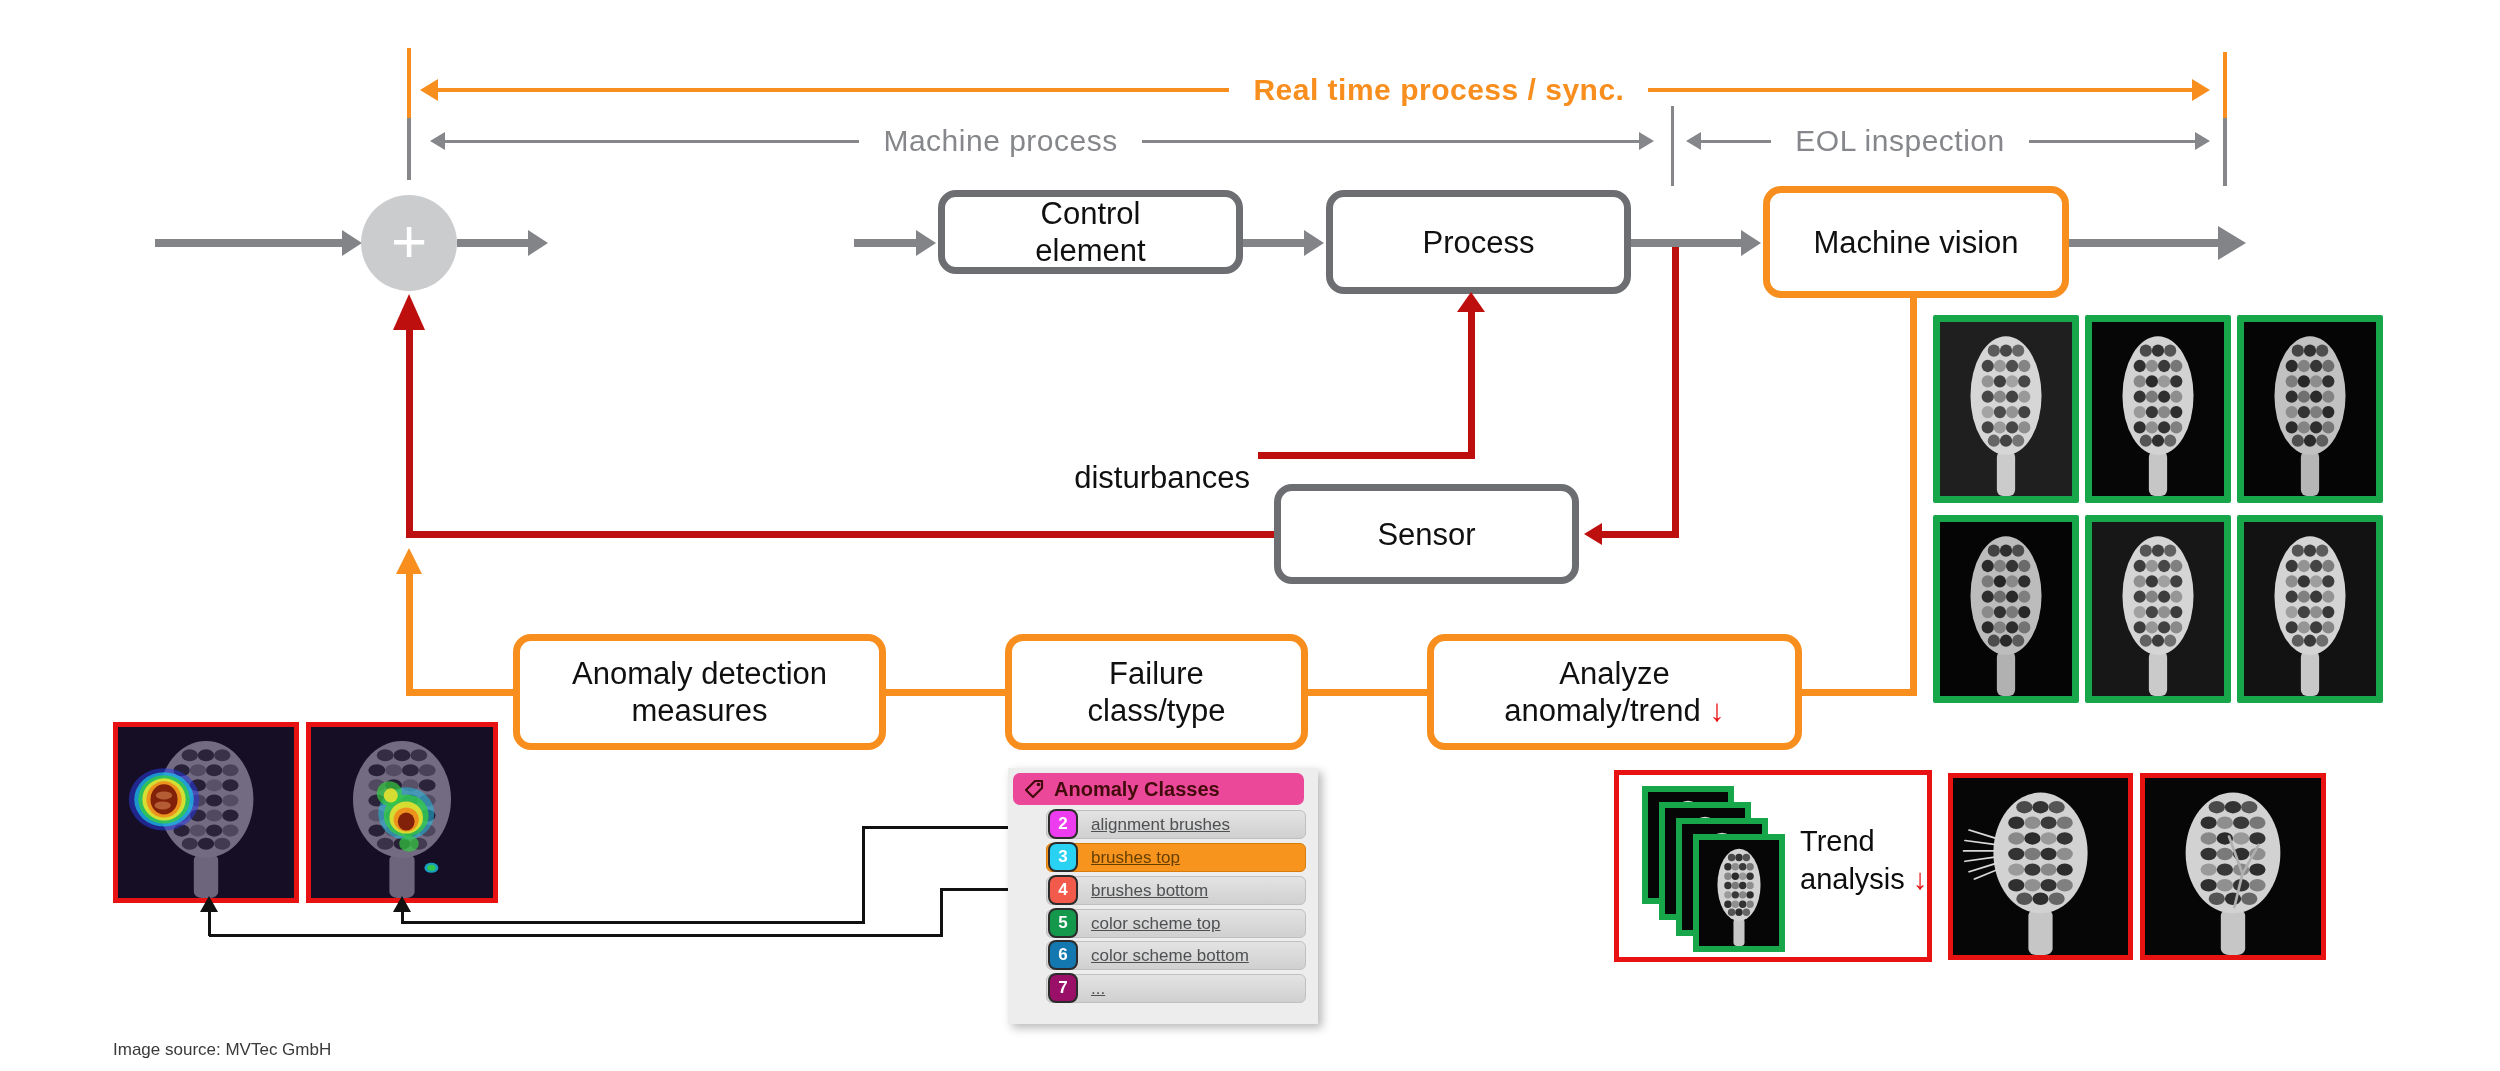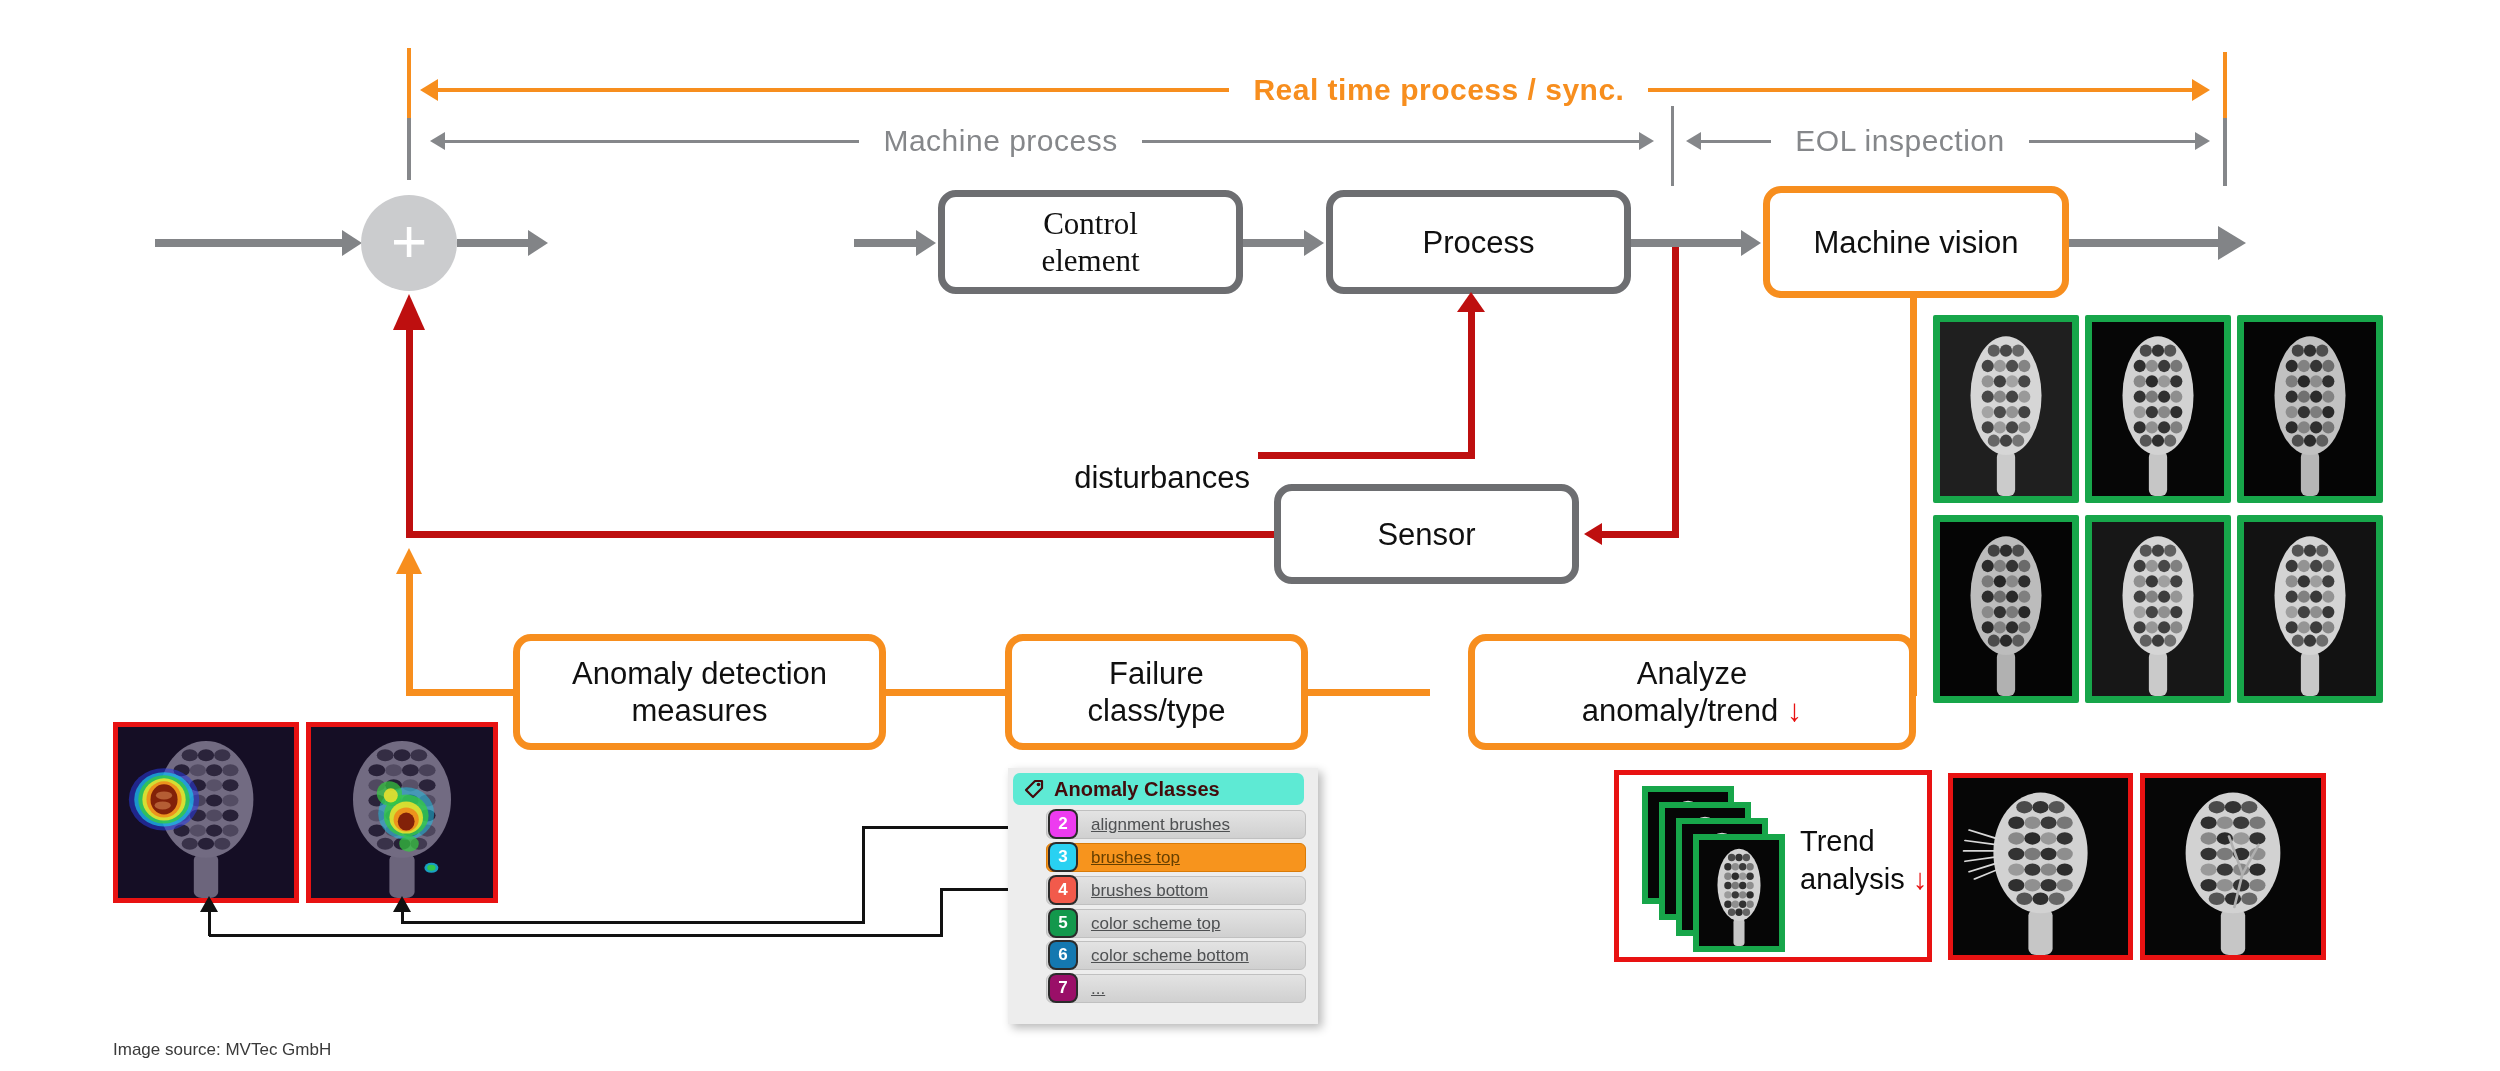--- a/index.html
+++ b/index.html
@@ -20,21 +20,21 @@
   .obox{border-color:#F78E1E;text-align:right;}
   .sumcircle{position:absolute;border-radius:50%;background:#cbccce;display:flex;
              align-items:center;justify-content:center;color:#fff;font-size:62px;font-weight:400;}
   
   .gframe{position:absolute;border:7px solid #17A64A;background:#050505;border-radius:2px;overflow:hidden;}
   .rframe{position:absolute;border:5px solid #E81212;background:#050505;overflow:hidden;}
   .stackframe{position:absolute;border:6px solid #17A64A;background:#050505;overflow:hidden;}
   .frame svg,.gframe svg,.rframe svg,.stackframe svg{display:block;width:100%;height:100%;}
   
   .panel{position:absolute;background:#ededed;box-shadow:4px 4px 9px rgba(0,0,0,.28);}
-  .panel-header{position:absolute;background:#5eead4;border-radius:7px;display:flex;align-items:center;
+  .panel-header{position:absolute;background:#ec4899;border-radius:7px;display:flex;align-items:center;
                 padding:16px 10px;gap:9px;color:#420c0c;font-size:20px;font-weight:bold;text-align:center;}
   .arow{position:absolute;height:29px;border-radius:6px;background:linear-gradient(#e3e3e3,#d0d0d0);
         border:1px solid #c0c0c0;display:flex;align-items:center;}
   .arow.hl{background:#F7941D;border-color:#d97b08;}
   .arow .badge{position:absolute;left:1px;top:-2px;width:30px;height:30px;border-radius:8px;
                border:2px solid #2b2b2b;color:#fff;font-size:17px;font-weight:bold;
                display:flex;align-items:center;justify-content:center;}
   .arow .rlabel{padding-left:44px;font-size:17px;color:#4e5052;white-space:nowrap;text-decoration:underline;}
   .arow.hl .rlabel{color:#653f00;}
   .blk{position:absolute;background:#111;}
@@ -125,21 +125,21 @@
   <div class="tri" style="left:1304px;top:230px;border-top:13px solid transparent;border-bottom:13px solid transparent;border-left:20px solid #828487;"></div>
   <div class="abs" style="left:1631px;top:239px;width:110px;height:8px;background:#828487"></div>
   <div class="tri" style="left:1741px;top:230px;border-top:13px solid transparent;border-bottom:13px solid transparent;border-left:20px solid #828487;"></div>
   <div class="abs" style="left:2068px;top:239px;width:150px;height:8px;background:#828487"></div>
   <div class="tri" style="left:2218px;top:226px;border-top:17px solid transparent;border-bottom:17px solid transparent;border-left:28px solid #828487;"></div>
 
   <div class="sumcircle" style="left:361px;top:195px;width:96px;height:96px;">
     <span style="margin-top:-6px;">+</span>
   </div>
 
-  <div class="fbox" style="left:938px;top:190px;width:305px;height:104px;font-family:Liberation Serif, serif;">
+  <div class="fbox" style="left:938px;top:190px;width:305px;height:84px;">
     <span>Control</span>
     <span>element</span>
   </div>
   <div class="fbox" style="left:1326px;top:190px;width:305px;height:104px;">
     <span>Process</span>
   </div>
   <div class="fbox obox" style="left:1763px;top:186px;width:306px;height:112px;">
     <span>Machine vision</span>
   </div>
   <div class="fbox" style="left:1274px;top:484px;width:305px;height:100px;">
@@ -167,21 +167,21 @@
   <div class="abs" style="left:1910px;top:296px;width:7px;height:400px;background:#F78E1E"></div>
 
   <div class="fbox obox" style="left:513px;top:634px;width:373px;height:116px;">
     <span>Anomaly detection</span>
     <span>measures</span>
   </div>
   <div class="fbox obox" style="left:1005px;top:634px;width:303px;height:116px;">
     <span>Failure</span>
     <span>class/type</span>
   </div>
-  <div class="fbox obox" style="left:1468px;top:634px;width:448px;height:116px;">
+  <div class="fbox obox" style="left:1427px;top:634px;width:375px;height:116px;">
     <span>Analyze</span>
     <span>
       <span>anomaly/trend</span>
       <span class="redarrow" style="font-weight:normal;">↓</span>
     </span>
   </div>
 
   <div class="gframe" style="left:1933px;top:315px;width:146px;height:188px;">
       <svg viewBox="0 0 130 170" preserveAspectRatio="none">
         <use href="#tb"></use>

